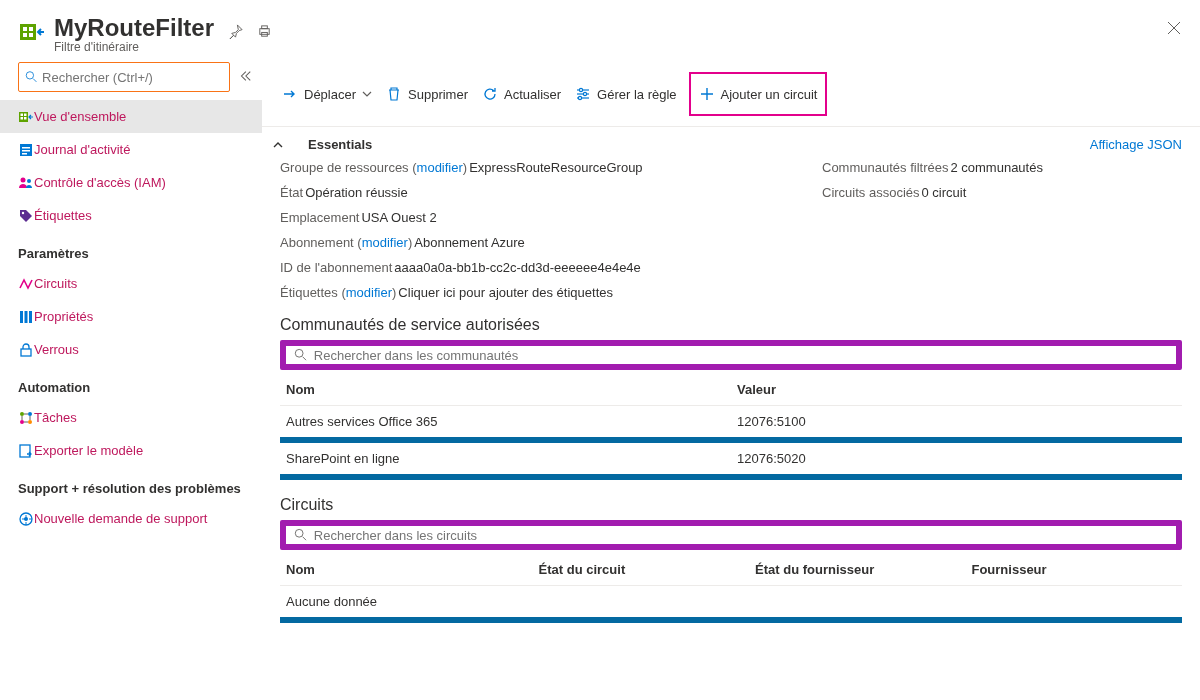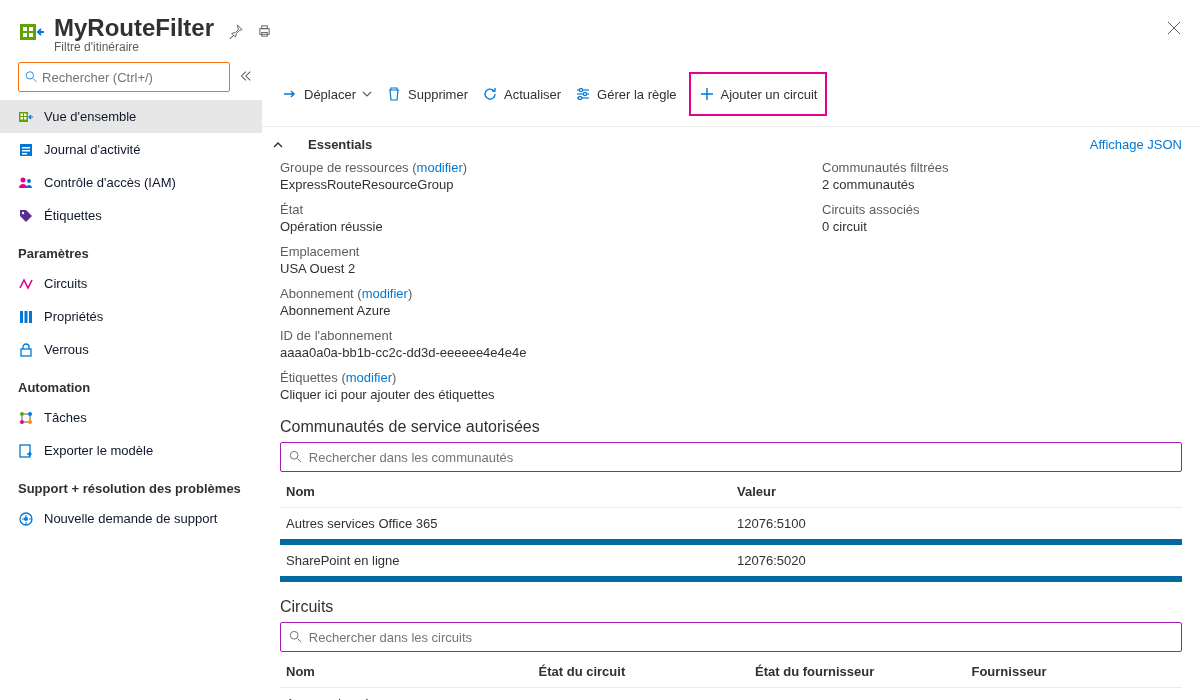--- a/index.html
+++ b/index.html
@@ -15,21 +15,21 @@
   .close-x { margin-left: auto; margin-top: 6px; cursor: pointer; }
 
   .layout { display: flex; height: calc(700px - 60px); }
 
   .sidebar { width: 262px; border-right: none; padding: 0 0 0 0; }
   .search-row { display:flex; align-items:center; padding: 0 10px 8px 18px; gap:8px;}
   .search-box { flex:1; display:flex; align-items:center; border:1px solid #f97316; border-radius:2px; height:30px; padding:0 6px; }
   .search-box input { border:none; outline:none; font-size:13px; width:100%; padding-left:4px; color:#605e5c; background:transparent;}
   .collapse-btn { cursor:pointer; color:#605e5c; }
 
-  .nav-item { display:flex; align-items:center; height:33px; padding:0 18px; cursor:pointer; gap:10px; font-size:13px; color:#0f172a;}
+  .nav-item { display:flex; align-items:center; height:33px; padding:0 18px; cursor:pointer; font-size:13px; color:#be185d;}
   .nav-item.active { background:#e7e7e7; }
   .nav-icon { width:16px; height:16px; display:flex; align-items:center; justify-content:center; }
   .nav-section { font-size:13px; font-weight:600; color:#323130; padding:14px 18px 6px 18px; }
 
   .main { flex:1; display:flex; flex-direction:column; overflow-y:auto; }
   .toolbar { display:flex; align-items:center; gap:10px; padding:10px 18px 10px 18px; border-bottom:1px solid #edebe9; }
   .tool-btn { display:flex; align-items:center; gap:6px; font-size:13px; color:#323130; cursor:pointer; padding:4px 2px; }
   .tool-btn svg { display:block; }
   .tool-btn.highlight { border:2px solid #e3008c; padding:12px 8px; }
   .tool-btn.highlight svg path, .tool-btn.highlight svg line { stroke:#0078d4; }
@@ -37,25 +37,25 @@
   .essentials-bar { display:flex; align-items:center; padding:10px 18px 4px 10px; border-bottom:none;}
   .essentials-toggle { display:flex; align-items:center; gap:24px; cursor:pointer; font-weight:600; font-size:13px;}
   .json-link { margin-left:auto; color:#0078d4; font-size:13px; cursor:pointer;}
 
   .essentials-grid { display:flex; padding:4px 18px 10px 18px; gap:60px; }
   .ess-col { display:flex; flex-direction:column; gap:10px; }
   .ess-col.left { flex:1; }
   .ess-col.right { width:360px; }
   .ess-label { font-size:13px; color:#605e5c; }
   .ess-value { font-size:13px; color:#323130; }
-  .ess-block { display:flex; flex-direction:column; gap:2px; }
+  .ess-block { display:flex; flex-direction:row; gap:2px; }
 
   .section { padding:6px 18px 10px 18px; }
   .section-title { font-size:16px; color:#323130; margin-bottom:6px; font-weight:400;}
-  .section-search { display:flex; align-items:center; border:1px solid #a21caf; border-radius:2px; height:30px; padding:0 8px; margin-bottom:4px;}
+  .section-search { display:flex; align-items:center; border:6px solid #a21caf; border-radius:2px; height:30px; padding:0 8px; margin-bottom:4px;}
   .section-search input { border:none; outline:none; font-size:13px; width:100%; padding-left:6px; color:#605e5c; }
 
   .tbl { width:100%; border-collapse:collapse; }
   .tbl th { text-align:left; font-weight:600; font-size:13px; padding:8px 6px; border-bottom:1px solid #edebe9; color:#323130;}
   .tbl td { font-size:13px; padding:8px 6px; border-bottom:6px solid #0369a1; color:#323130;}
   .tbl td.nodata { color:#323130; }
 </style>
 </head>
 <body>
 

